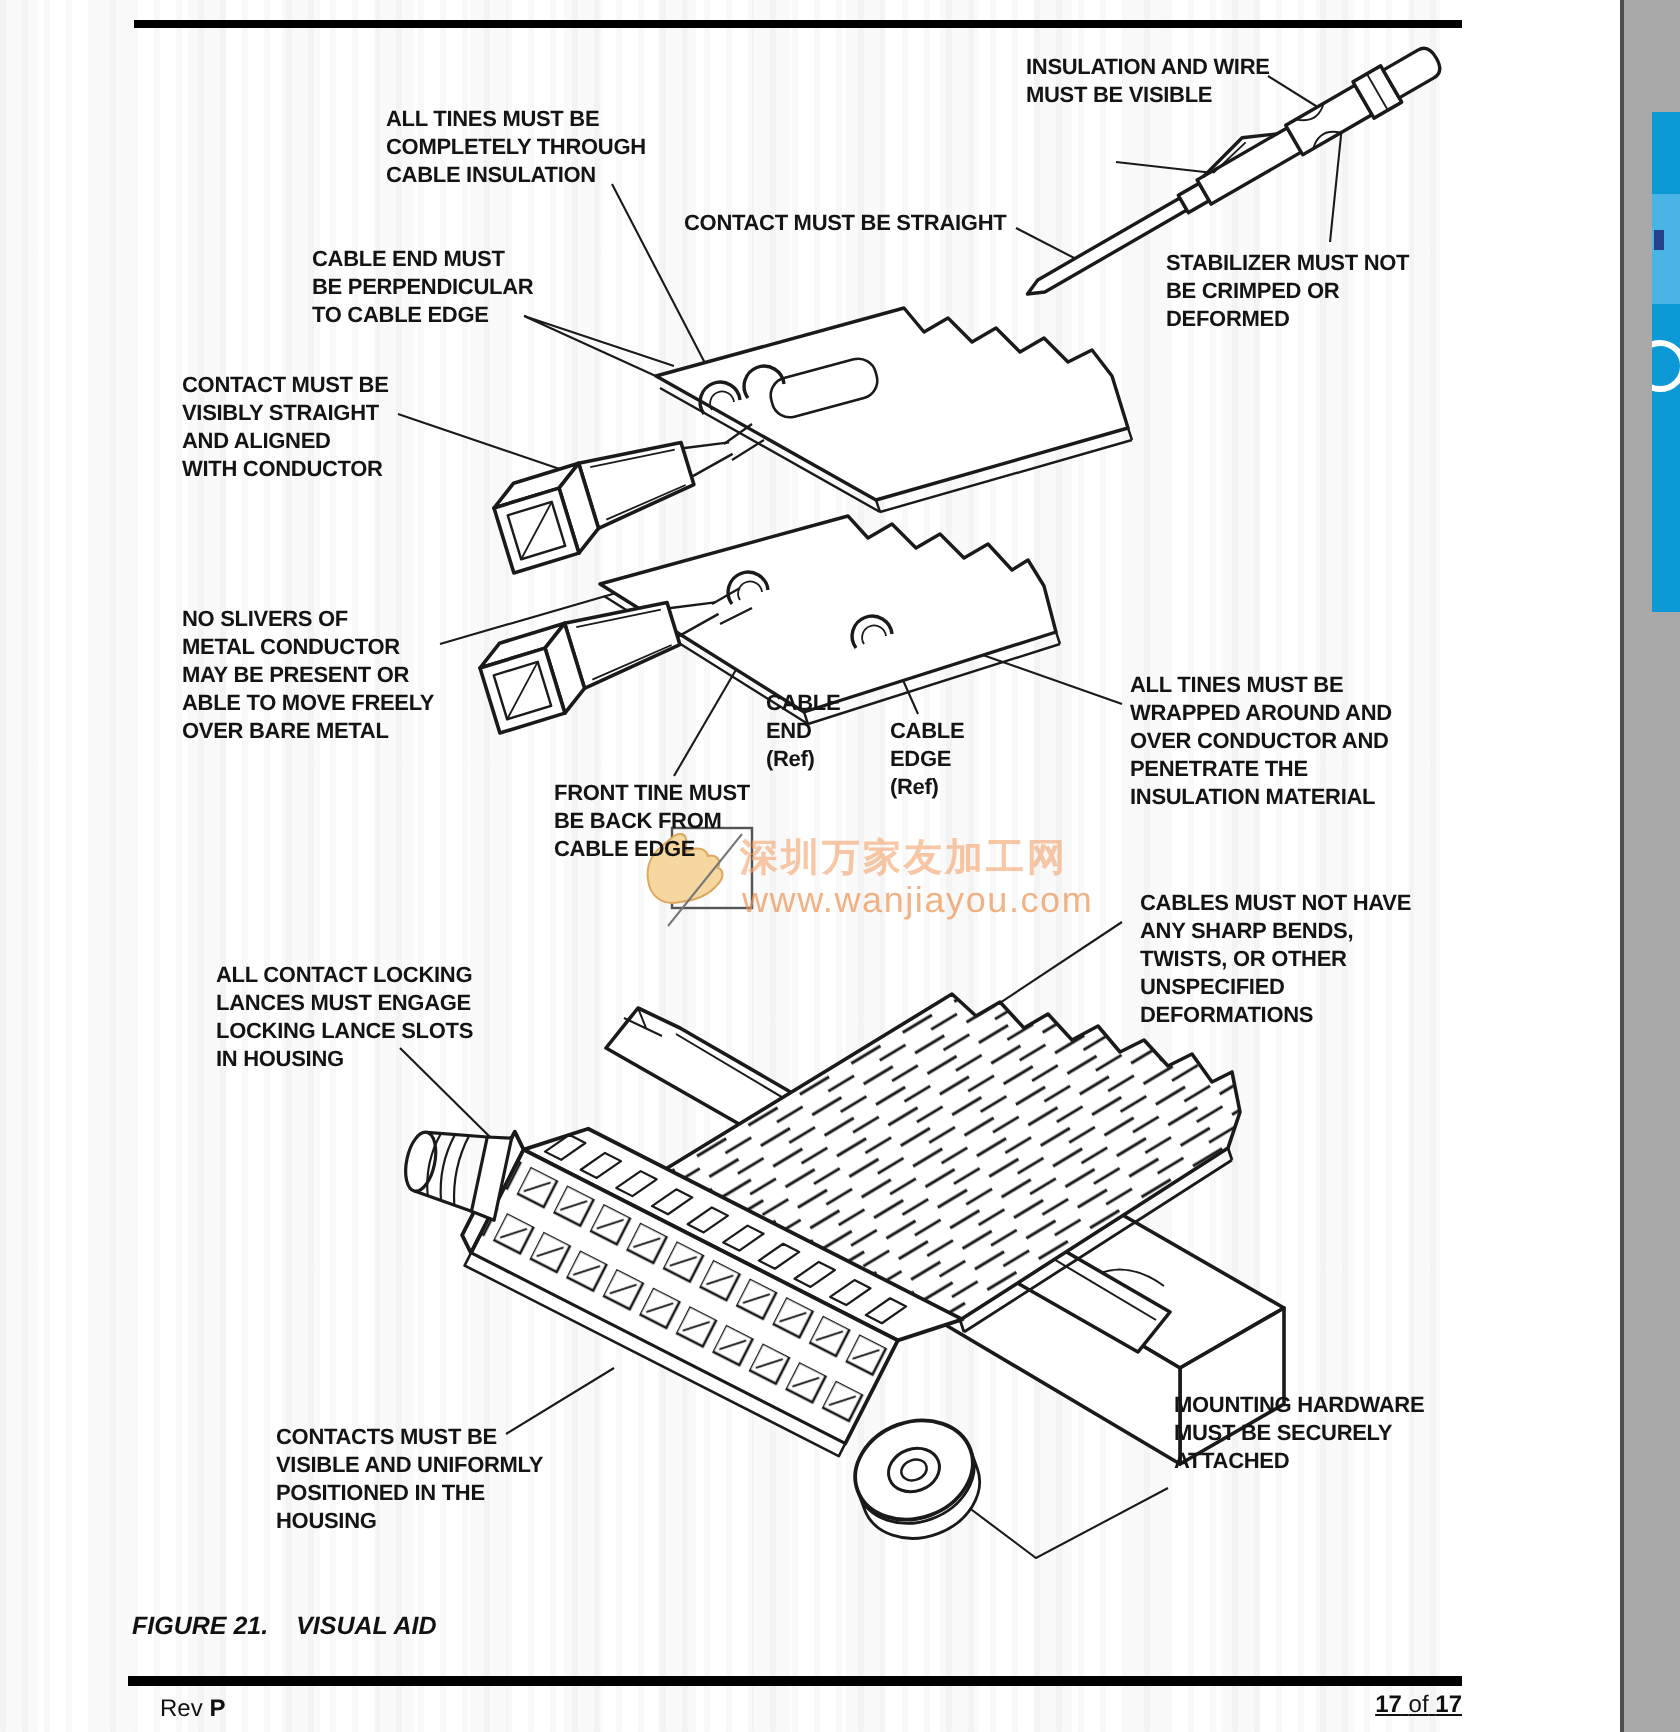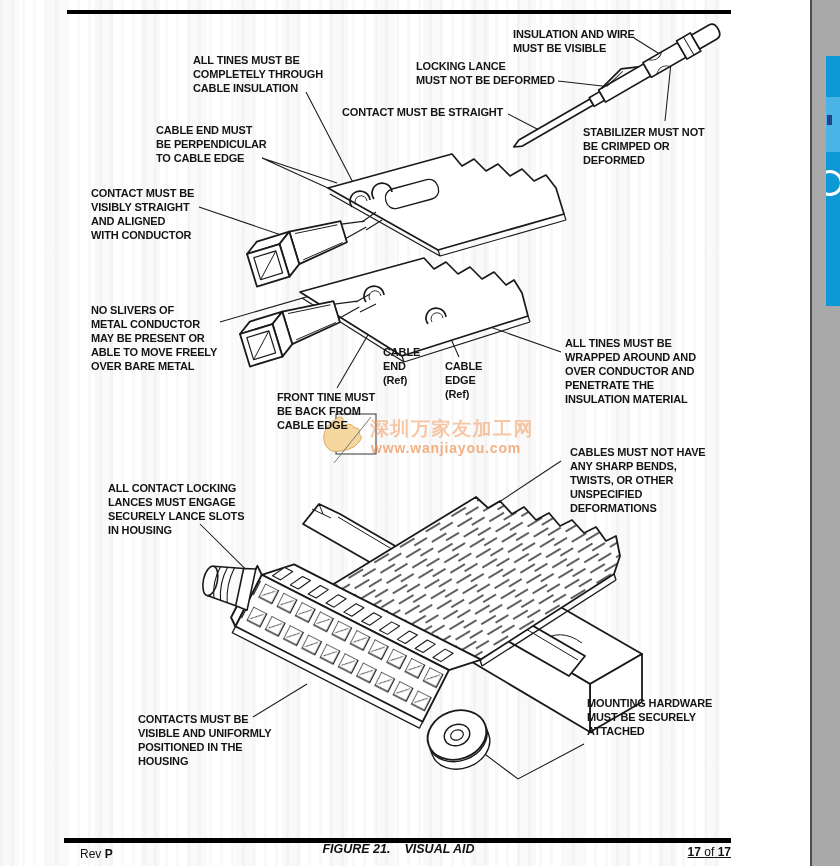--- a/index.html
+++ b/index.html
@@ -11,31 +11,31 @@
       repeating-linear-gradient(90deg, rgba(190,190,190,0.10) 0 3px, rgba(255,255,255,0) 3px 11px),
       repeating-linear-gradient(90deg, rgba(175,175,175,0.07) 0 19px, rgba(255,255,255,0) 19px 47px);}
   .rule{position:absolute;background:#000;}
   .rule-top{left:67px;top:10px;width:664px;height:4px;}
   .rule-bottom{left:64px;top:838px;width:667px;height:5px;}
 
   .co{position:absolute;font-weight:bold;font-size:11px;line-height:14px;
     letter-spacing:-0.15px;color:#141414;white-space:nowrap;}
   .co span{display:block;}
 
-  .caption{position:absolute;left:66px;top:806px;width:665px;text-align:center;
-    font-weight:bold;font-style:italic;font-size:12.5px;color:#111;margin-top:36px;}
+  .caption{position:absolute;left:66px;top:806px;width:665px;
+    font-weight:bold;font-style:italic;font-size:12.5px;color:#111;}
   .caption .cap-title{margin-left:14px;}
 
   .footer-left{position:absolute;left:68px;top:847px;font-size:12px;color:#111;margin-left:12px;}
   .footer-right{position:absolute;left:531px;top:845px;width:200px;text-align:right;
     font-size:12px;color:#111;text-decoration:underline;}
 
   .wm-cn{position:absolute;left:370px;top:416px;font-size:19px;font-weight:bold;
     letter-spacing:1.5px;color:rgba(243,164,112,0.62);}
-  .wm-url{position:absolute;left:371px;top:440px;font-size:14px;font-weight:bold;
+  .wm-url{position:absolute;left:371px;top:440px;font-size:18px;font-weight:normal;
     letter-spacing:0.8px;color:rgba(238,145,80,0.70);}
 
   
   .viewer-rail{position:absolute;left:810px;top:0;width:30px;height:866px;
     background:#a9a9a9;border-left:2px solid #4e4e4e;box-sizing:border-box;}
   .rail-toolbar{position:absolute;left:826px;top:56px;width:14px;height:250px;
     background:#0c99d6;overflow:hidden;}
   .rail-toolbar-hl{position:absolute;left:0;top:41px;width:14px;height:55px;background:#4bb4e6;}
   .rail-glyph{position:absolute;left:1px;top:59px;width:5px;height:10px;background:#27408e;}
   .rail-ring{position:absolute;left:-9px;top:114px;width:20px;height:20px;border:3px solid #fff;
@@ -175,24 +175,20 @@
         <rect x="336" y="414" width="40" height="40" fill="none" stroke="#555" stroke-width="1.2"></rect>
         <path d="M340,451 c-9,2 -15,-3 -16,-11 c-1,-7 2,-13 7,-17 l6,-5 c3,-2 6,-1 6,2 l0,6 c5,-3 10,-2 11,2 c4,-1 7,2 5,6 c3,1 3,5 0,8 c-5,6 -11,8 -19,9 z" fill="#f6d7a0" stroke="#dca75f" stroke-width="1"></path>
         <line x1="371" y1="417" x2="334" y2="463" stroke="#777" stroke-width="1"></line>
       </g>
     </svg>
 
     <div class="co" style="left:513px;top:27px">
       <span>INSULATION AND WIRE</span>
       <span>MUST BE VISIBLE</span>
     </div>
-    <div class="co" style="left:416px;top:59px">
-      <span>LOCKING LANCE</span>
-      <span>MUST NOT BE DEFORMED</span>
-    </div>
     <div class="co" style="left:193px;top:53px">
       <span>ALL TINES MUST BE</span>
       <span>COMPLETELY THROUGH</span>
       <span>CABLE INSULATION</span>
     </div>
     <div class="co" style="left:342px;top:105px">
       <span>CONTACT MUST BE STRAIGHT</span>
     </div>
     <div class="co" style="left:583px;top:125px">
       <span>STABILIZER MUST NOT</span>
@@ -242,21 +238,21 @@
     <div class="co" style="left:570px;top:445px">
       <span>CABLES MUST NOT HAVE</span>
       <span>ANY SHARP BENDS,</span>
       <span>TWISTS, OR OTHER</span>
       <span>UNSPECIFIED</span>
       <span>DEFORMATIONS</span>
     </div>
     <div class="co" style="left:108px;top:481px">
       <span>ALL CONTACT LOCKING</span>
       <span>LANCES MUST ENGAGE</span>
-      <span>SECURELY LANCE SLOTS</span>
+      <span>LOCKING LANCE SLOTS</span>
       <span>IN HOUSING</span>
     </div>
     <div class="co" style="left:138px;top:712px">
       <span>CONTACTS MUST BE</span>
       <span>VISIBLE AND UNIFORMLY</span>
       <span>POSITIONED IN THE</span>
       <span>HOUSING</span>
     </div>
     <div class="co" style="left:587px;top:696px">
       <span>MOUNTING HARDWARE</span>

